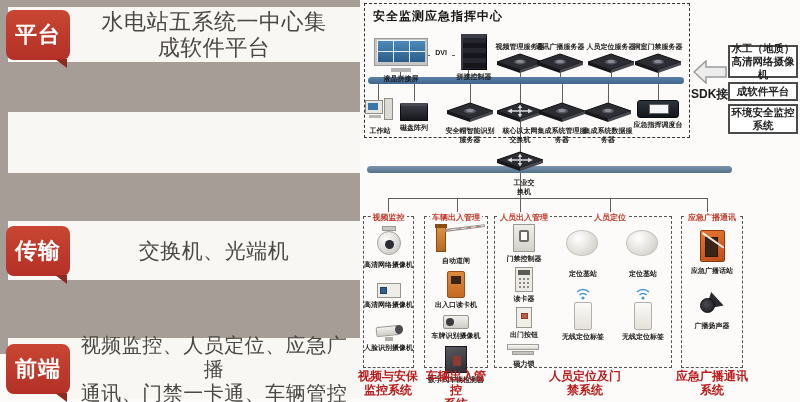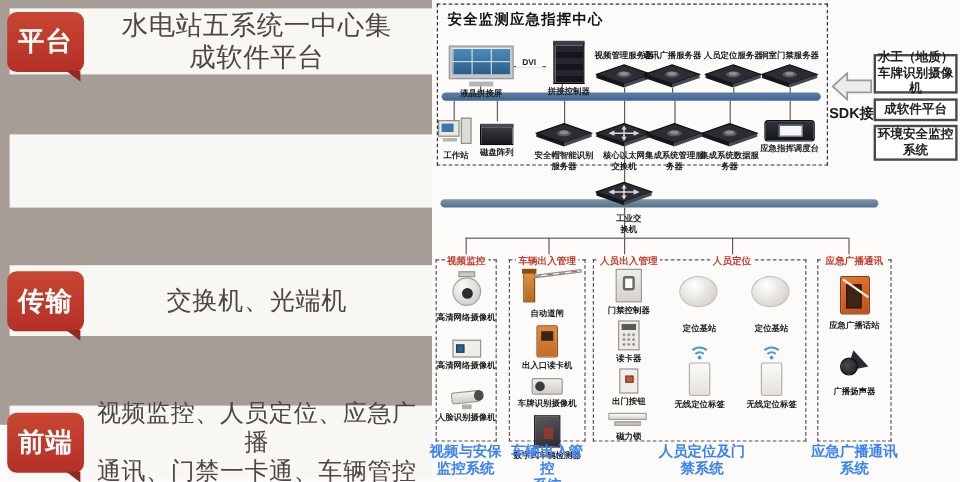--- a/index.html
+++ b/index.html
@@ -130,21 +130,21 @@
   .ic-speaker .shorn{position:absolute;left:10px;top:2px;width:0;height:0;border-left:16px solid #2a2a30;border-top:9px solid transparent;border-bottom:9px solid transparent;transform:rotate(18deg)}
   .ic-speaker .sback{position:absolute;left:2px;top:6px;width:15px;height:15px;border-radius:50%;
     background:radial-gradient(circle at 40% 40%,#4a4a52,#17171c);border:1px solid #0c0c10}
 
   
   .group{position:absolute;border:1px dashed #555;display:flex;flex-direction:column;align-items:center}
   .g-title{position:absolute;top:-5px;left:50%;transform:translateX(-50%);background:#fcfbf9;padding:0 2px;
     color:var(--title-red);font-size:8px;font-weight:bold;white-space:nowrap}
   .g-item{display:flex;flex-direction:column;align-items:center}
   .g-label{font-size:7px;font-weight:bold;color:#1b1b1b;margin-top:2px;text-align:center;white-space:nowrap}
-  .sys-name{position:absolute;top:370px;font-size:12px;font-weight:bold;color:#3b82f6;text-align:center;white-space:pre-line;line-height:1.15}
+  .sys-name{position:absolute;top:370px;font-size:12px;font-weight:bold;color:#b91c1c;text-align:center;white-space:pre-line;line-height:1.15}
 
   
   .sdk-box{position:absolute;border:2px solid #4a4a4a;background:#fff;display:flex;align-items:center;justify-content:center;
     text-align:center;font-size:10.5px;font-weight:bold;color:#222;white-space:pre-line;line-height:1.25}
   .sdk-label{position:absolute;left:331px;top:86px;font-size:12px;font-weight:bold;color:#1a1a1a}
 </style>
 </head>
 <body>
 
 <div class="page">
@@ -357,21 +357,21 @@
       </svg>
     </div>
     <div class="dev-label" style="position:absolute;left:146px;top:176px;width:36px">工业交
 换机</div>
 
     <svg style="position:absolute;left:333px;top:60px" width="34" height="24" viewBox="0 0 34 24">
       <polygon points="1,12 13,1 13,7 33,7 33,17 13,17 13,23" fill="#ececec" stroke="#9a9a9a" stroke-width="1.5"></polygon>
     </svg>
     <div class="sdk-label">SDK接入</div>
     <div class="sdk-box" style="left:368px;top:45px;width:70px;height:33px">水工（地质）
-车牌识别摄像机</div>
+高清网络摄像机</div>
     <div class="sdk-box" style="left:368px;top:82px;width:70px;height:19px">成软件平台</div>
     <div class="sdk-box" style="left:368px;top:104px;width:70px;height:30px">环境安全监控
 系统</div>
 
     <div class="group" style="left:3px;top:216px;width:51px;height:152px">
       <span class="g-title">视频监控</span>
       <div class="g-item" style="margin-top:9px">
         <div class="ic-dome">
           <div class="dmount"></div>
             <div class="dball"></div>

